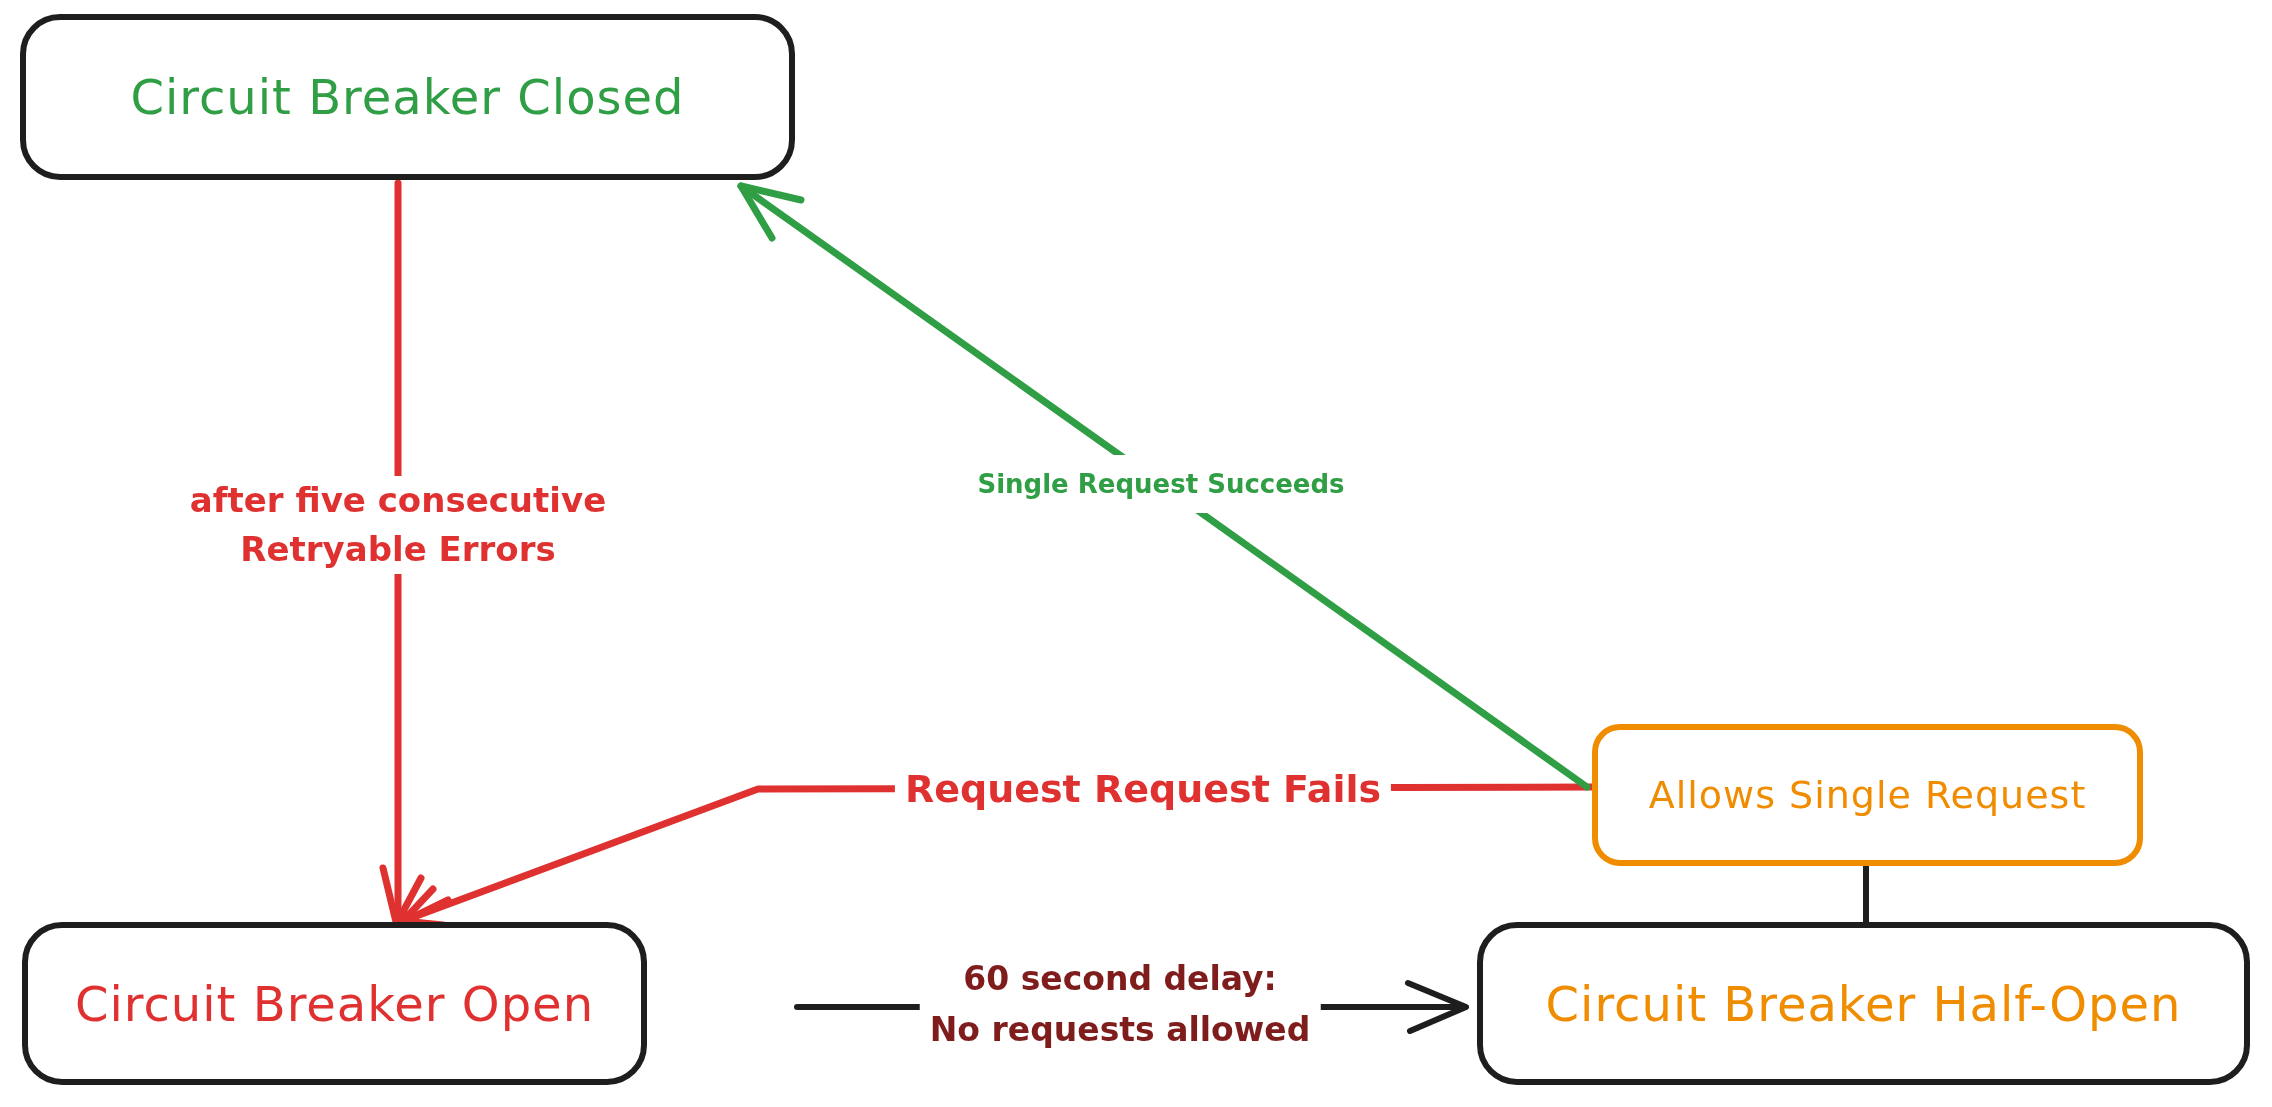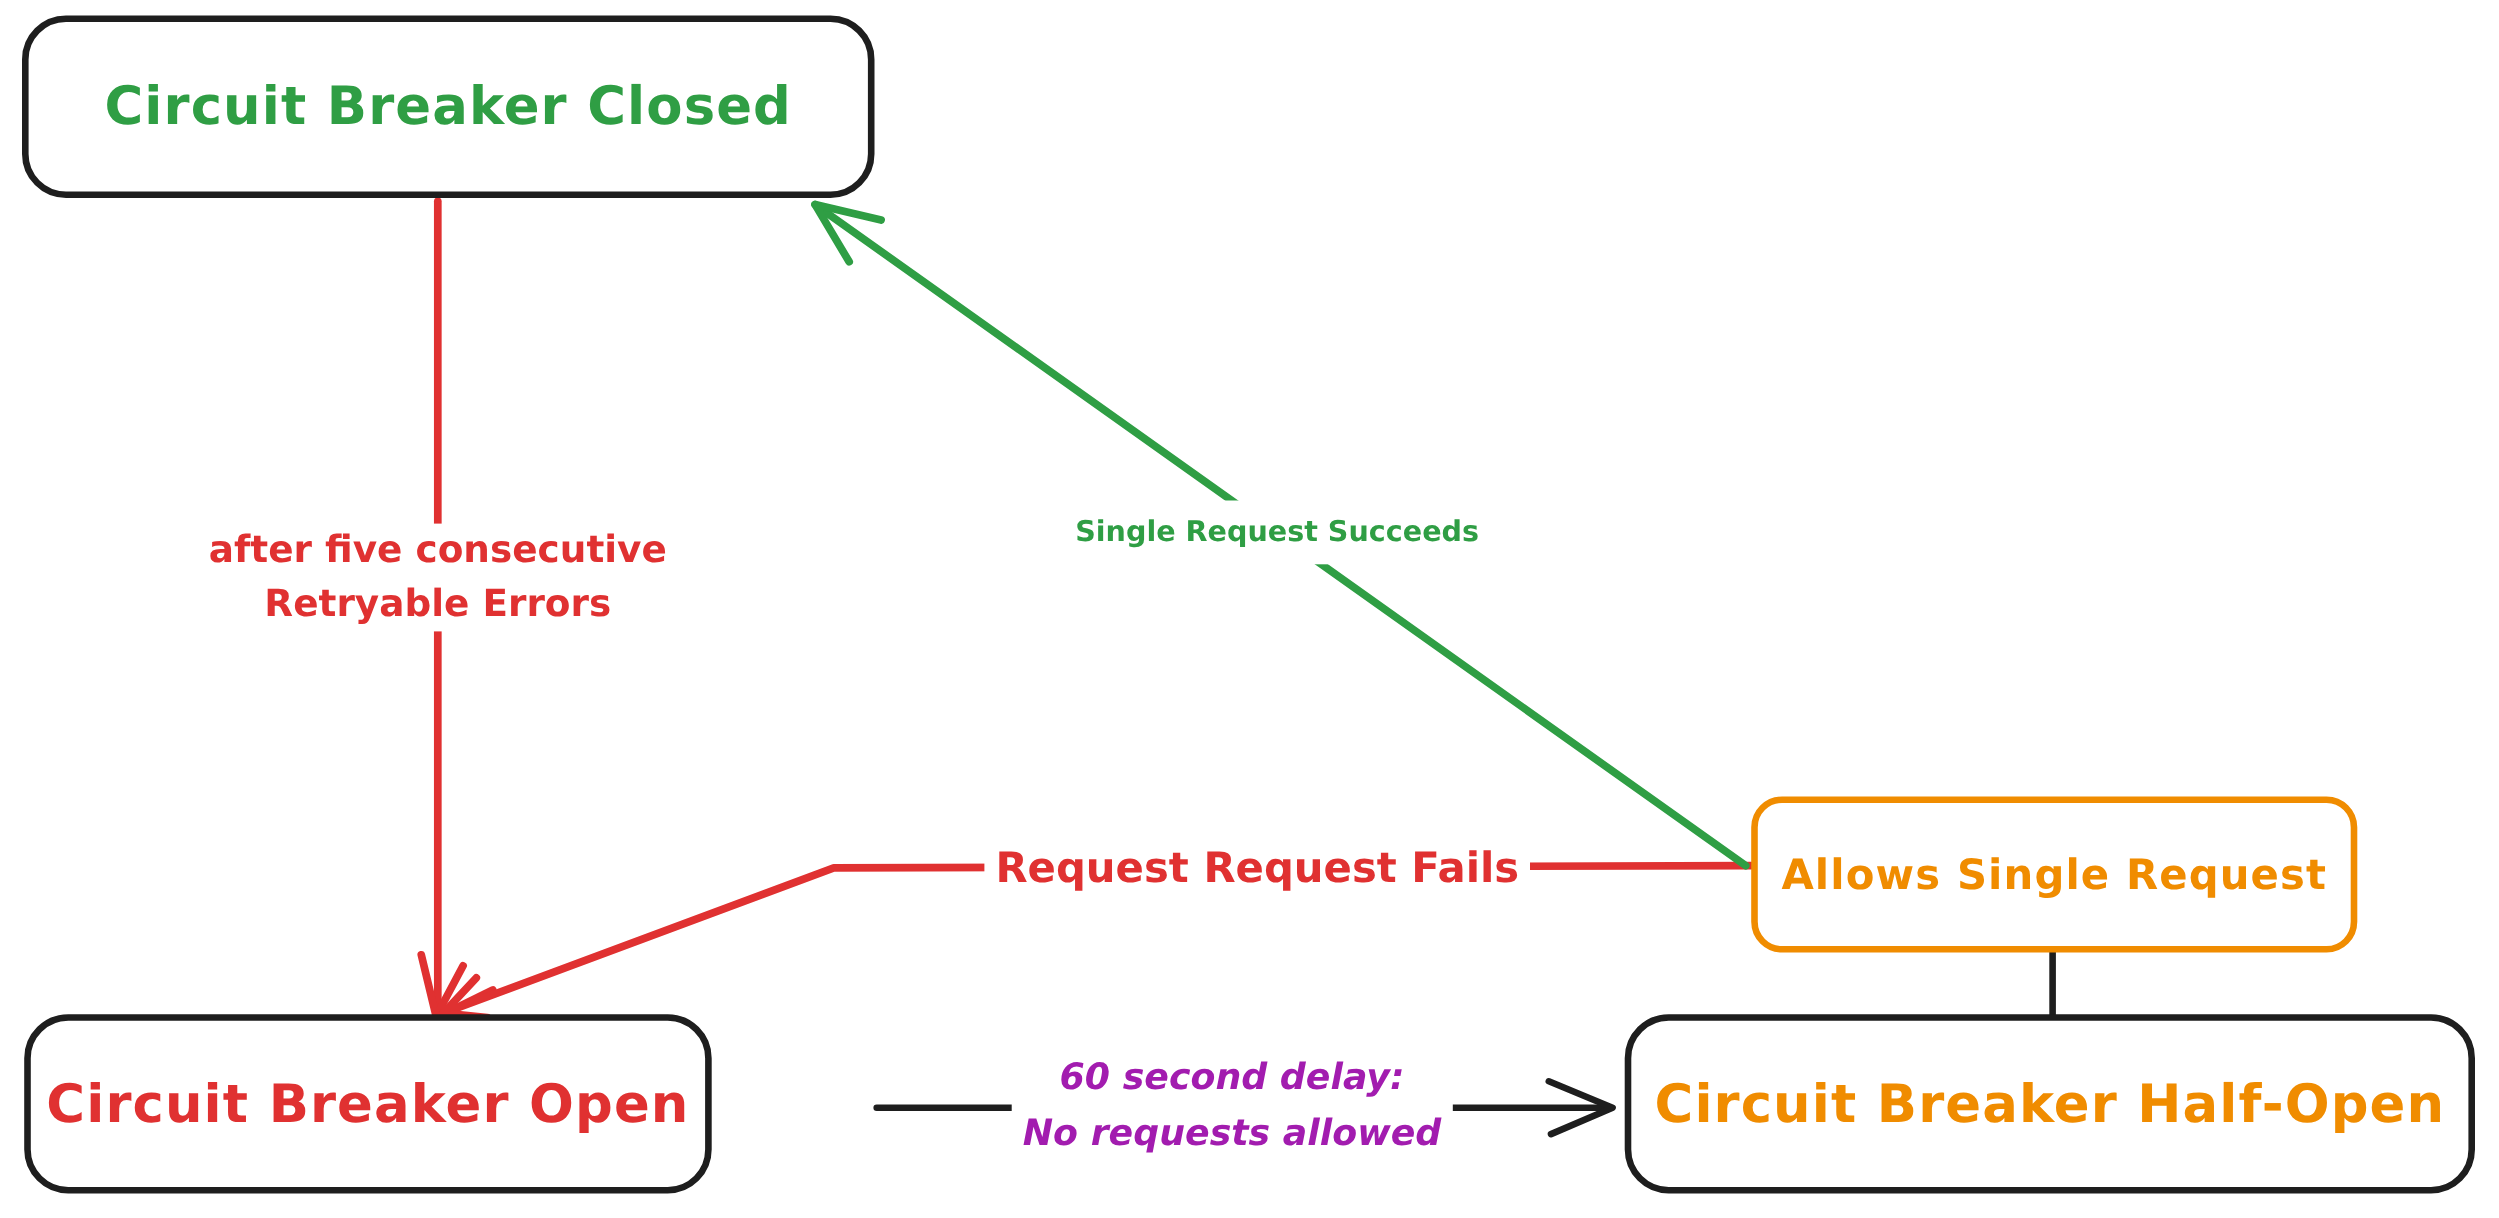--- a/index.html
+++ b/index.html
@@ -36,39 +36,39 @@
     box-sizing: border-box;
     border: 6px solid #1e1e1e;
     border-radius: 40px;
     background: #ffffff;
     display: flex;
     align-items: center;
     justify-content: center;
     text-align: center;
   }
   .node-label {
-    font-weight: bold;
+    font-weight: normal;
     font-size: 48px;
     letter-spacing: 1px;
     white-space: nowrap;
   }
   #node-closed    { left: 20px;   top: 14px;  width: 775px; height: 166px; }
   #node-open      { left: 22px;   top: 922px; width: 625px; height: 163px; }
   #node-half-open { left: 1477px; top: 922px; width: 773px; height: 163px; }
   #node-allows {
     left: 1592px; top: 724px; width: 551px; height: 142px;
     border-color: #f08c00;
     border-radius: 28px;
   }
   #node-allows .node-label { font-size: 38px; }
 
   .green-text  { color: #2f9e44; }
   .red-text    { color: #e03131; }
   .orange-text { color: #f08c00; }
-  .ink-text    { color: #a21caf; font-style: italic; }
+  .ink-text    { color: #7f1d1d; }
 
   .edge-label {
     position: absolute;
     transform: translateX(-50%);
     background: #ffffff;
     text-align: center;
     font-weight: bold;
     white-space: nowrap;
     padding: 0 10px;
   }

